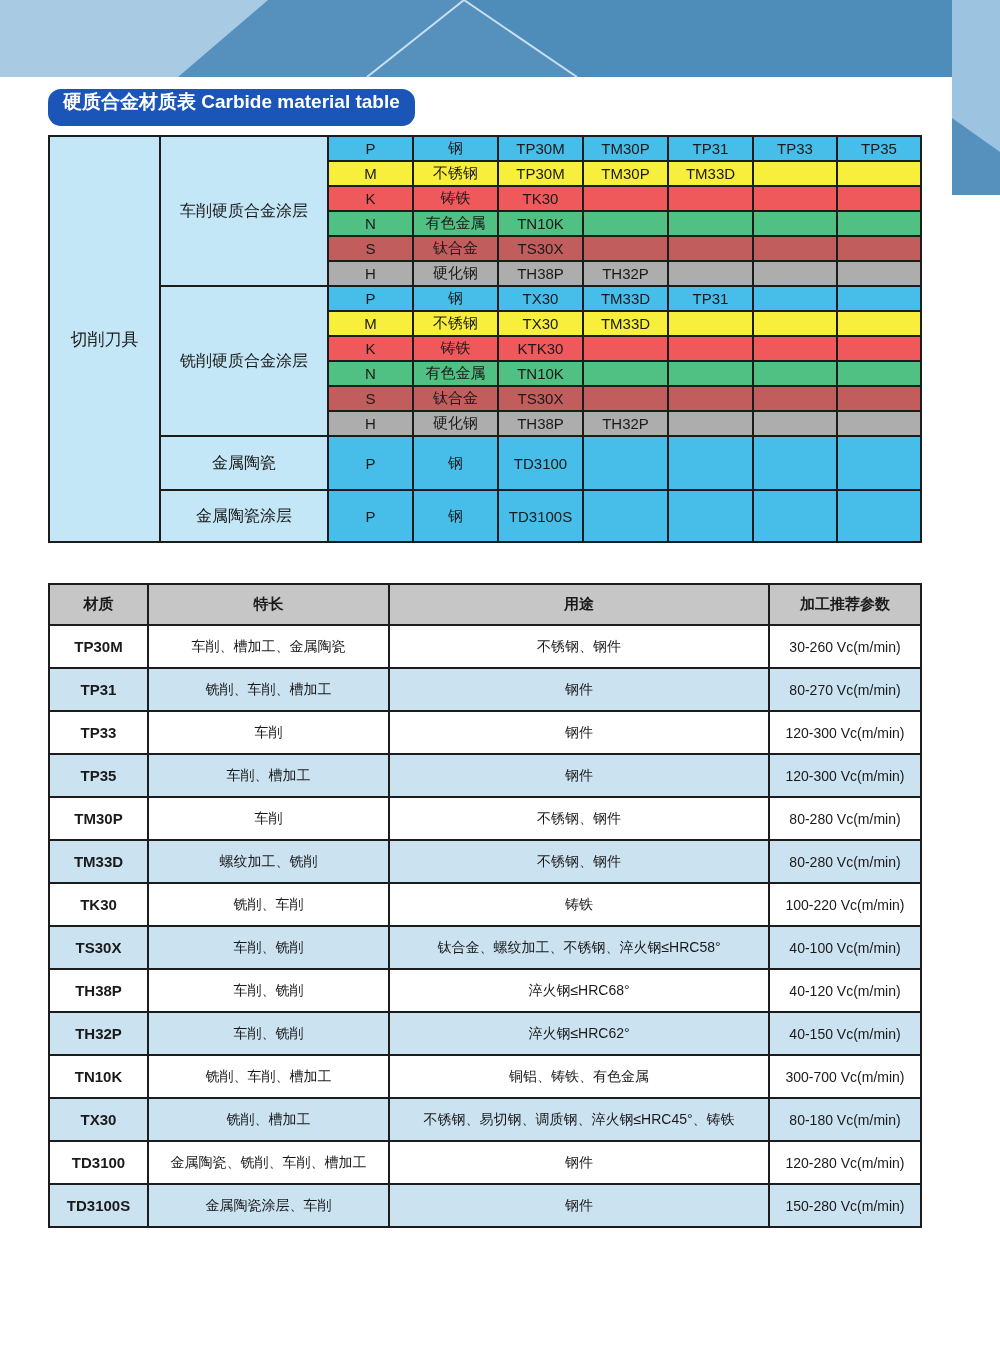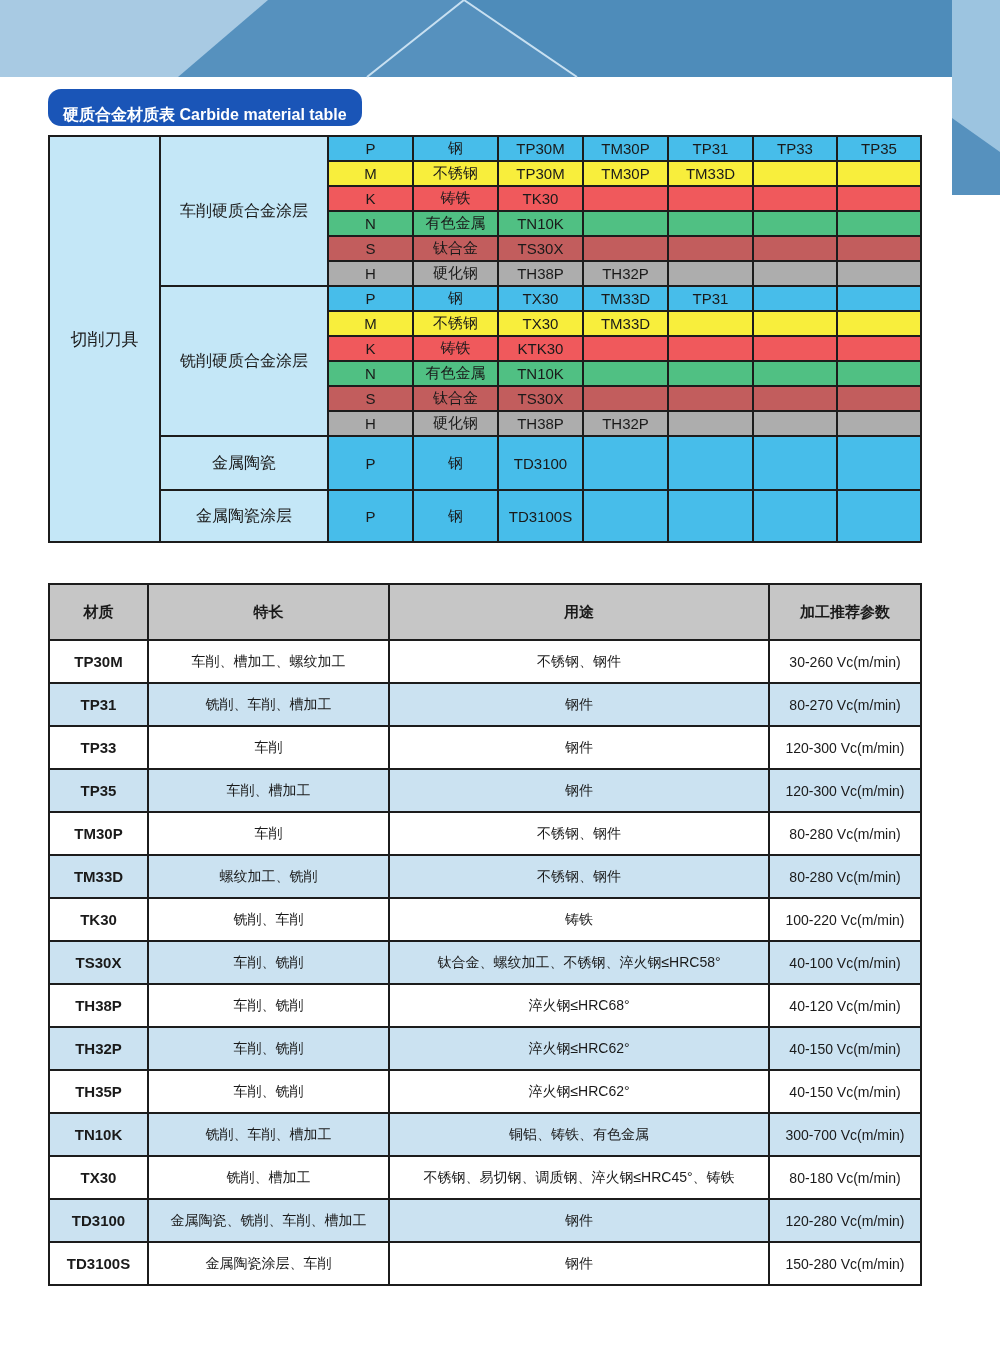--- a/index.html
+++ b/index.html
@@ -6,39 +6,39 @@
   html,body { margin:0; padding:0; }
   body {
     width:1000px; height:1357px; position:relative; overflow:hidden;
     background:#ffffff; color:#1a1a1a;
     font-family:"Liberation Sans", sans-serif;
   }
   .banner { position:absolute; top:0; left:0; }
   .pill {
     position:absolute; left:48px; top:89px; height:37px;
     background:#1A55B7; color:#ffffff; border-radius:13px;
-    display:inline-flex; align-items:flex-end; padding:0 15px;
-    font-size:16px; font-weight:bold; white-space:nowrap;
+    display:inline-flex; align-items:flex-start; padding:0 15px;
+    font-size:19px; font-weight:bold; white-space:nowrap;
   }
   table { border-collapse:collapse; table-layout:fixed; position:absolute; left:48px; }
   #carbide-grid { top:135px; width:872px; }
   #carbide-grid th, #carbide-grid td {
     border:2px solid #1c1c1c; text-align:center; vertical-align:middle;
     padding:0; font-size:15px; font-weight:normal;
     overflow:hidden; white-space:nowrap;
   }
   #carbide-grid .pale { background:#C4E7F7;text-align:center; }
   #carbide-grid .tool  { font-size:17px; }
   #carbide-grid .group { font-size:16px; }
   #spec-table { top:583px; width:872px; }
   #spec-table th, #spec-table td {
     border:2px solid #1c1c1c; text-align:center; vertical-align:middle;
     padding:0 2px; font-size:14px; overflow:hidden; white-space:nowrap;
   }
-  #spec-table thead tr { height:56px; }
+  #spec-table thead tr { height:41px; }
   #spec-table thead th { background:#C6C6C6; font-weight:bold; font-size:15px; }
   #spec-table tbody tr { height:43px; background:#ffffff; }
   #spec-table tbody tr:nth-child(even) { background:#CBE2F1; }
   #spec-table td.mat { font-weight:bold; font-size:15px; }
 </style>
 </head>
 <body>
 
 <svg class="banner" width="1000" height="195" viewBox="0 0 1000 195" aria-hidden="true">
   <rect x="0" y="0" width="1000" height="77" fill="#5691BE"></rect>
@@ -211,21 +211,21 @@
     <tr>
         <th>材质</th>
         <th>特长</th>
         <th>用途</th>
         <th>加工推荐参数</th>
       </tr>
   </thead>
   <tbody>
       <tr>
         <td class="mat">TP30M</td>
-        <td>车削、槽加工、螺纹加工</td>
+        <td>车削、槽加工、金属陶瓷</td>
         <td>不锈钢、钢件</td>
         <td>30-260 Vc(m/min)</td>
       </tr>
       <tr>
         <td class="mat">TP31</td>
         <td>铣削、车削、槽加工</td>
         <td>钢件</td>
         <td>80-270 Vc(m/min)</td>
       </tr>
       <tr>
@@ -270,26 +270,20 @@
         <td>淬火钢≤HRC68°</td>
         <td>40-120 Vc(m/min)</td>
       </tr>
       <tr>
         <td class="mat">TH32P</td>
         <td>车削、铣削</td>
         <td>淬火钢≤HRC62°</td>
         <td>40-150 Vc(m/min)</td>
       </tr>
       <tr>
-        <td class="mat">TH35P</td>
-        <td>车削、铣削</td>
-        <td>淬火钢≤HRC62°</td>
-        <td>40-150 Vc(m/min)</td>
-      </tr>
-      <tr>
         <td class="mat">TN10K</td>
         <td>铣削、车削、槽加工</td>
         <td>铜铝、铸铁、有色金属</td>
         <td>300-700 Vc(m/min)</td>
       </tr>
       <tr>
         <td class="mat">TX30</td>
         <td>铣削、槽加工</td>
         <td>不锈钢、易切钢、调质钢、淬火钢≤HRC45°、铸铁</td>
         <td>80-180 Vc(m/min)</td>

